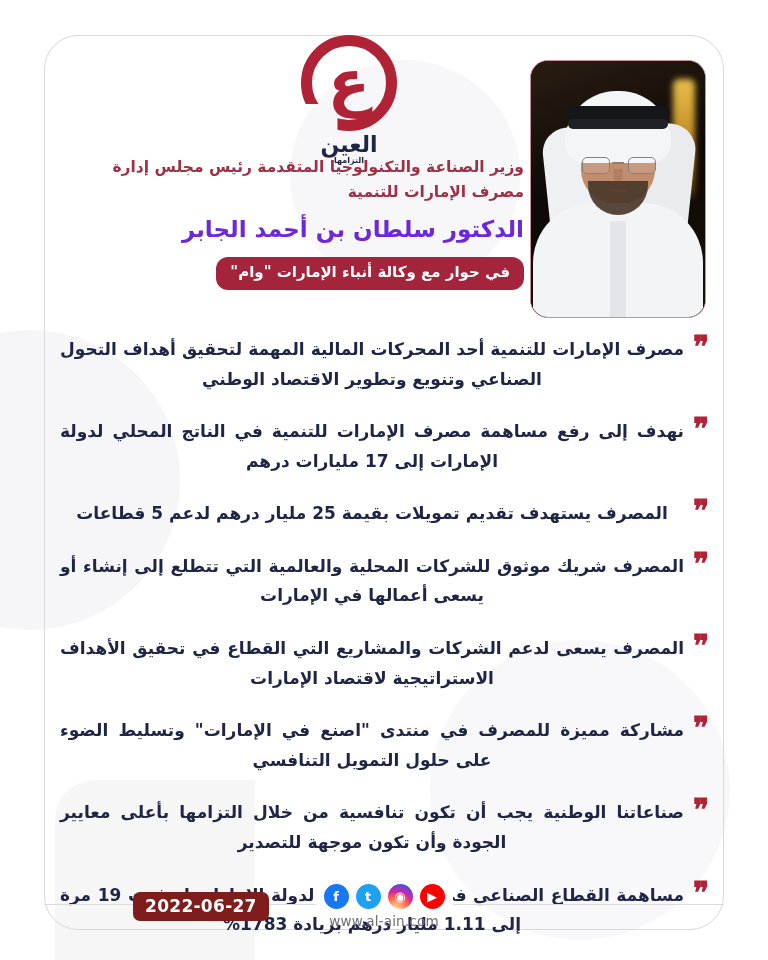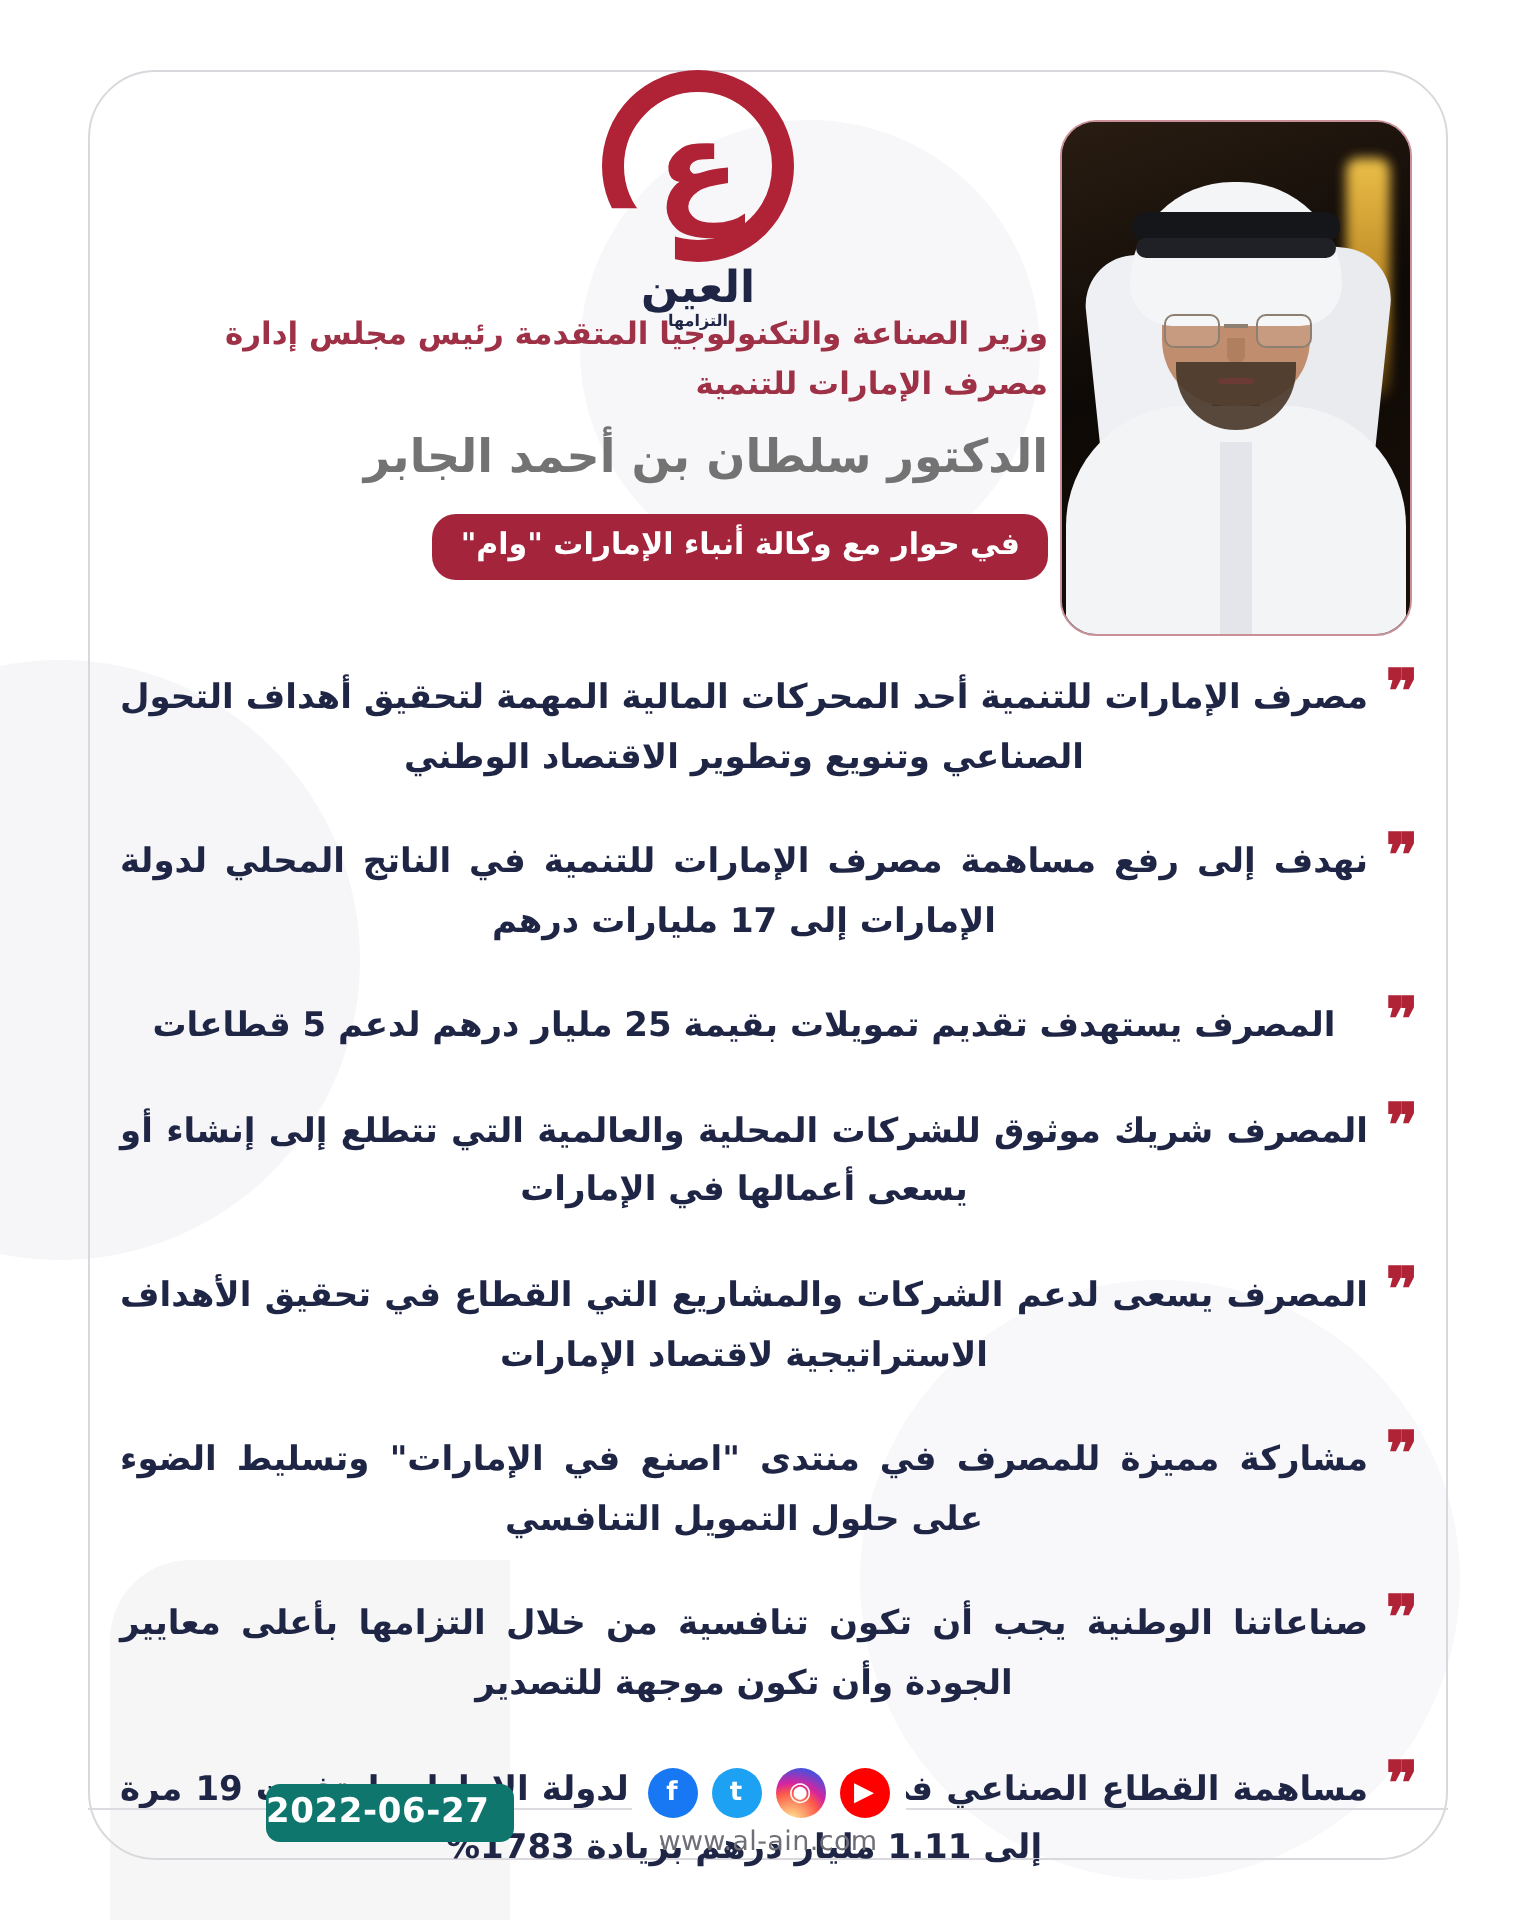--- a/index.html
+++ b/index.html
@@ -157,21 +157,21 @@
     direction: rtl;
   }
   .eyebrow {
     color: #9e3146;
     font-size: 15.5px;
     font-weight: 700;
     line-height: 1.62;
     margin: 0 0 10px 0;
   }
   .person-name {
-    color: #737373;
+    color: #6d28d9;
     font-size: 23px;
     font-weight: 700;
     line-height: 1.3;
     margin: 0 0 12px 0;
   }
   .ribbon {
     display: inline-block;
     background: #a4243b;
     color: #ffffff;
     font-size: 15px;
@@ -231,26 +231,26 @@
   }
   #footer-line {
     position: absolute;
     left: 44px; right: 44px; top: 22px;
     height: 1px; background: #dcdce0;
   }
   #date-badge {
     position: absolute;
     left: 133px;
     top: 10px;
-    background: #0f766e;
+    background: #7f1d1d;
     color: #fff;
     font-size: 17px;
     font-weight: 700;
     letter-spacing: .3px;
-    padding: 4px 12px 5px 0;
+    padding: 4px 12px 5px 12px;
     border-radius: 7px;
     font-family: "DejaVu Sans", sans-serif;
     direction: ltr;
   }
   #brand-box {
     position: absolute;
     left: 0; right: 0; top: 0;
     text-align: center;
   }
   .socials {

